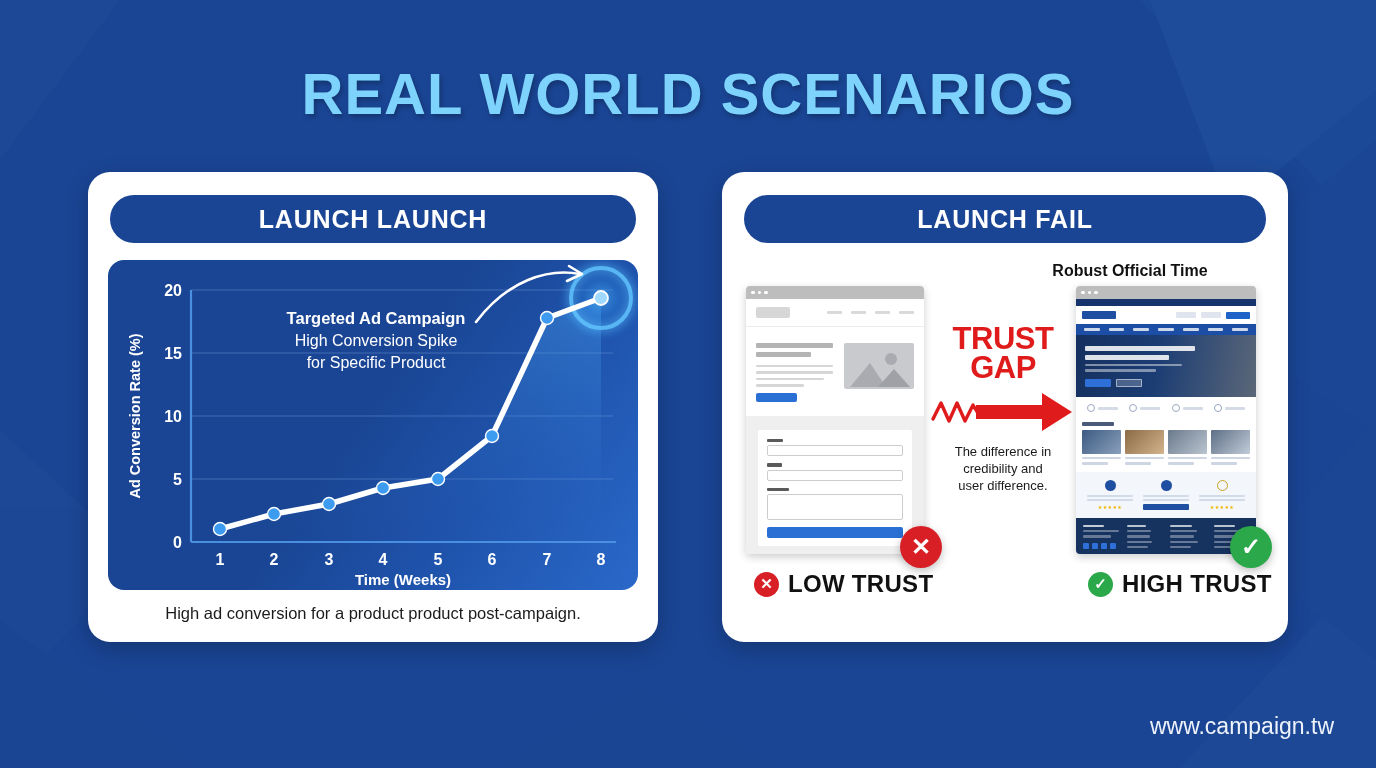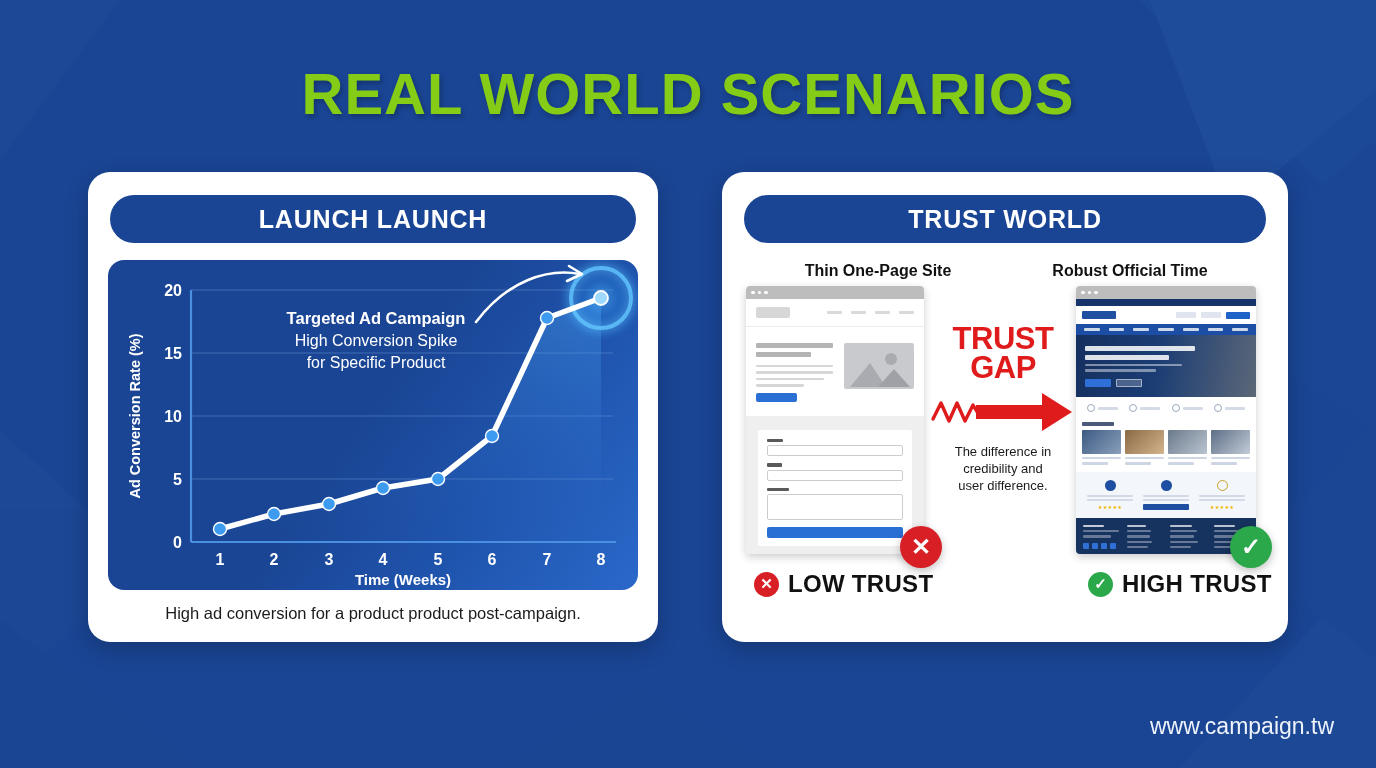--- a/index.html
+++ b/index.html
@@ -11,21 +11,21 @@
     overflow: hidden;
   }
   
   #bg-pattern { position: absolute; inset: 0; width: 1376px; height: 768px; }
 
   
   #page-title {
     position: absolute; top: 60px; left: 0; width: 100%;
     text-align: center;
     font-size: 58px; font-weight: bold; letter-spacing: 1px;
-    color: #84cc16;
+    color: #7dd3fc;
     text-shadow: 2px 3px 5px rgba(0,0,0,0.25);
   }
 
   
   .card {
     position: absolute;
     background: #ffffff;
     border-radius: 22px;
     box-shadow: 0 7px 22px rgba(0,0,0,0.22);
   }
@@ -309,23 +309,22 @@
         <text x="268" y="108" font-size="16">for Specific Product</text>
       </g>
     </svg>
   </div>
 
   <div id="chart-caption">High ad conversion for a product product post-campaign.</div>
 </div>
 
 <div class="card" id="card-trust-fail">
 
-  <div class="card-header">TRUST WORLD</div>
-
-  <div class="mock-col-label" id="label-thin">Thin One-Page Site</div>
+  <div class="card-header">LAUNCH FAIL</div>
+
   <div class="mock-col-label" id="label-robust">Robust Official Time</div>
 
   <div class="browser-mock" id="mock-thin">
     <div class="mock-chrome">
       <span class="mock-dot"></span>
       <span class="mock-dot"></span>
       <span class="mock-dot"></span>
     </div>
     <div class="thin-nav">
       <div class="thin-logo"></div>

